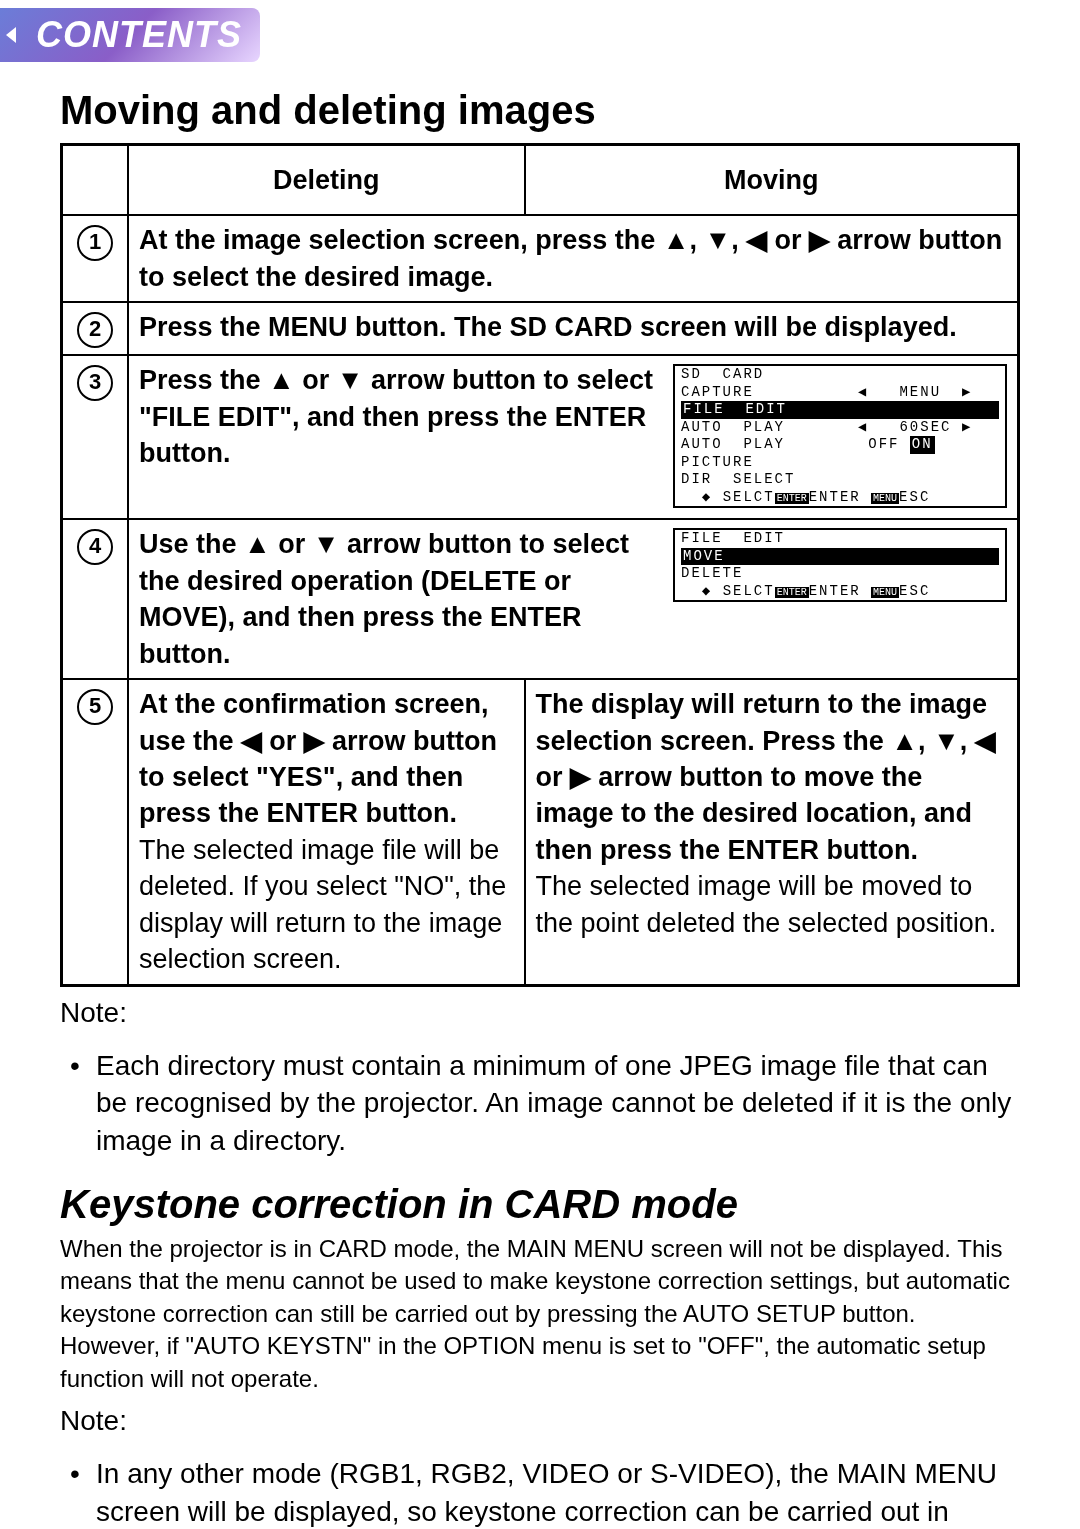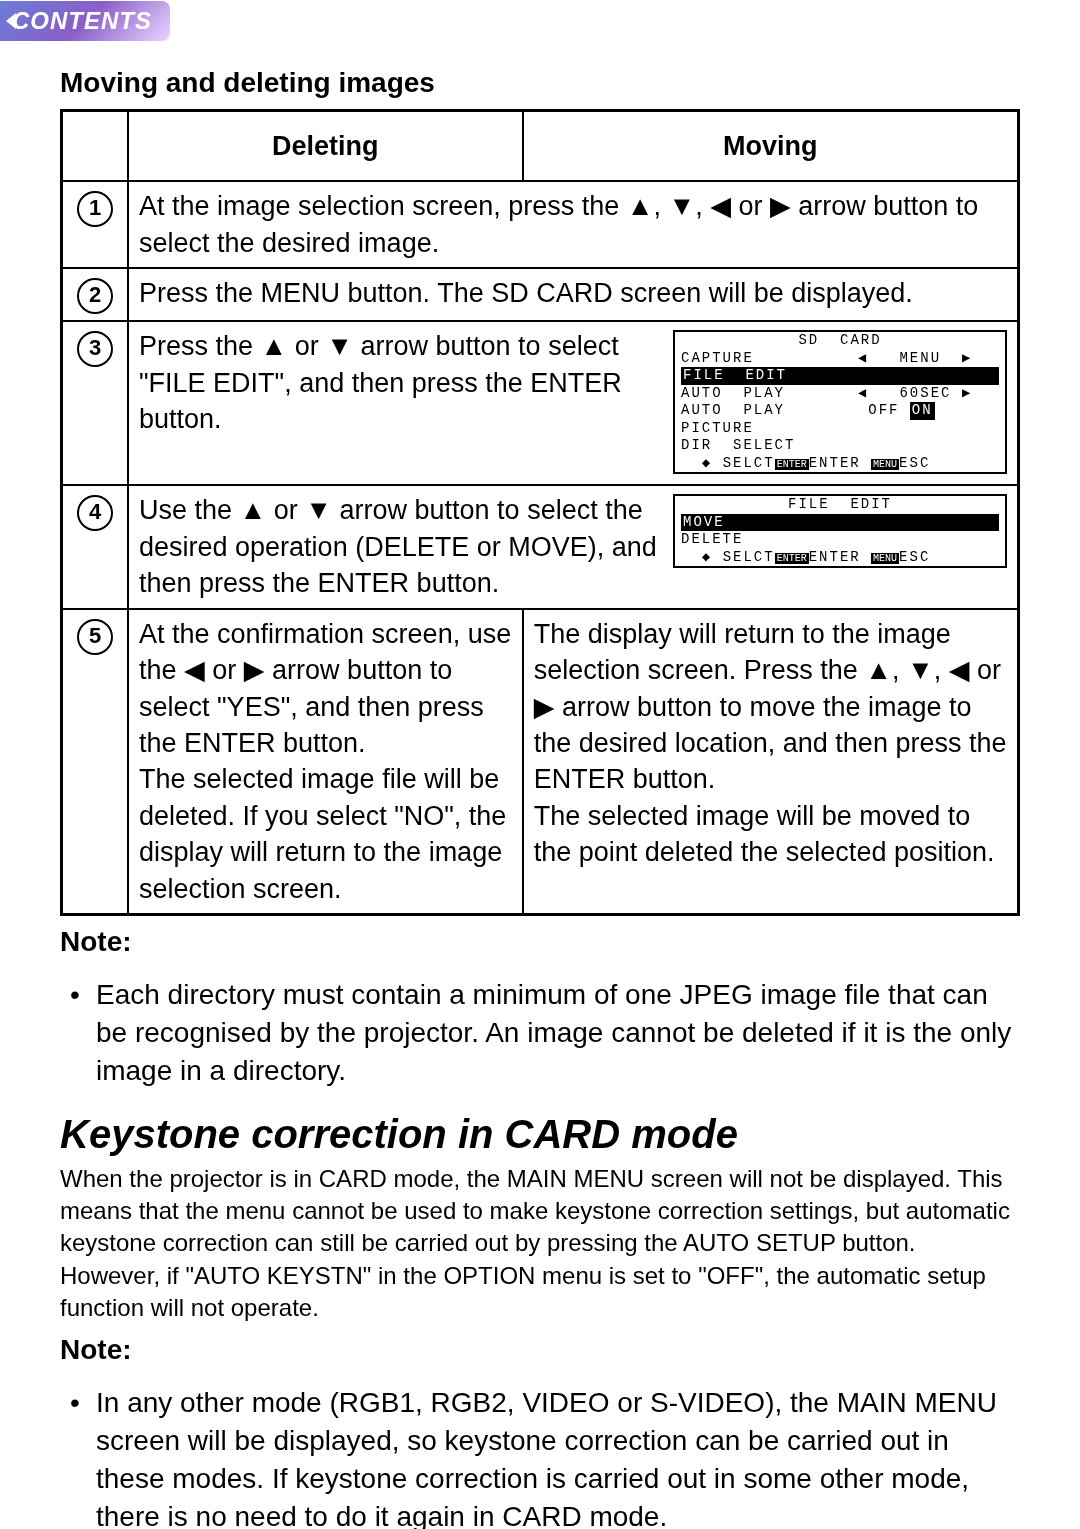--- a/index.html
+++ b/index.html
@@ -8,43 +8,43 @@
     font-family: Arial, Helvetica, sans-serif;
     background: #fff;
     width: 1080px;
   }
   .contents-badge {
     display: inline-block;
     background: linear-gradient(135deg, #6b7dd8 0%, #8a5ec8 50%, #e8d6ff 100%);
     color: #fff;
     font-style: italic;
     font-weight: bold;
-    font-size: 24px;
-    padding: 6px 18px 6px 12px;
+    font-size: 36px;
+    padding: 6px 18px 6px 36px;
     border-radius: 0 8px 8px 0;
     position: relative;
-    margin-top: 1px;
+    margin-top: 8px;
     letter-spacing: 1px;
   }
   .contents-badge::before {
     content: "";
     position: absolute;
     left: 6px;
     top: 50%;
     transform: translateY(-50%);
     width: 0; height: 0;
     border-right: 10px solid #fff;
     border-top: 8px solid transparent;
     border-bottom: 8px solid transparent;
   }
   .page {
     padding: 8px 60px 20px 60px;
   }
   h1 {
-    font-size: 28px;
+    font-size: 40px;
     font-weight: bold;
     margin: 18px 0 10px 0;
   }
   h2 {
     font-size: 40px;
     font-weight: bold;
     margin: 22px 0 6px 0;
     font-style: italic;
   }
   table.steps {
@@ -75,49 +75,49 @@
   .circled {
     display: inline-block;
     border: 2.5px solid #000;
     border-radius: 50%;
     width: 32px; height: 32px;
     line-height: 30px;
     text-align: center;
     font-weight: bold;
     font-size: 22px;
   }
-  .b { font-weight: normal; }
+  .b { font-weight: bold; }
   .arrow { font-family: Arial, sans-serif; }
   .osd {
     border: 2px solid #000;
     font-family: "Courier New", monospace;
     font-size: 14px;
     letter-spacing: 2px;
     margin: 2px 0 4px 0;
     float: right;
     width: 330px;
     line-height: 1.25;
     background: #fff;
   }
   .osd .inv {
     background: #000;
     color: #fff;
     padding: 0 2px;
     display: inline-block;
   }
   .osd .row { padding: 0 6px; white-space: pre; }
-  .osd .center { text-align: center; }
+  .osd .center { }
   .osd .tag {
     background: #000; color: #fff;
     font-size: 10px; padding: 0 2px;
     letter-spacing: 0;
   }
   .step-flex { overflow: hidden; }
   .note-label {
-    font-weight: bold;
+    font-weight: normal;
     font-size: 28px;
     margin: 10px 0 0 0;
   }
   .note-body {
     font-size: 28px;
     line-height: 1.35;
     margin: 18px 0 0 36px;
     position: relative;
   }
   .note-body::before {

